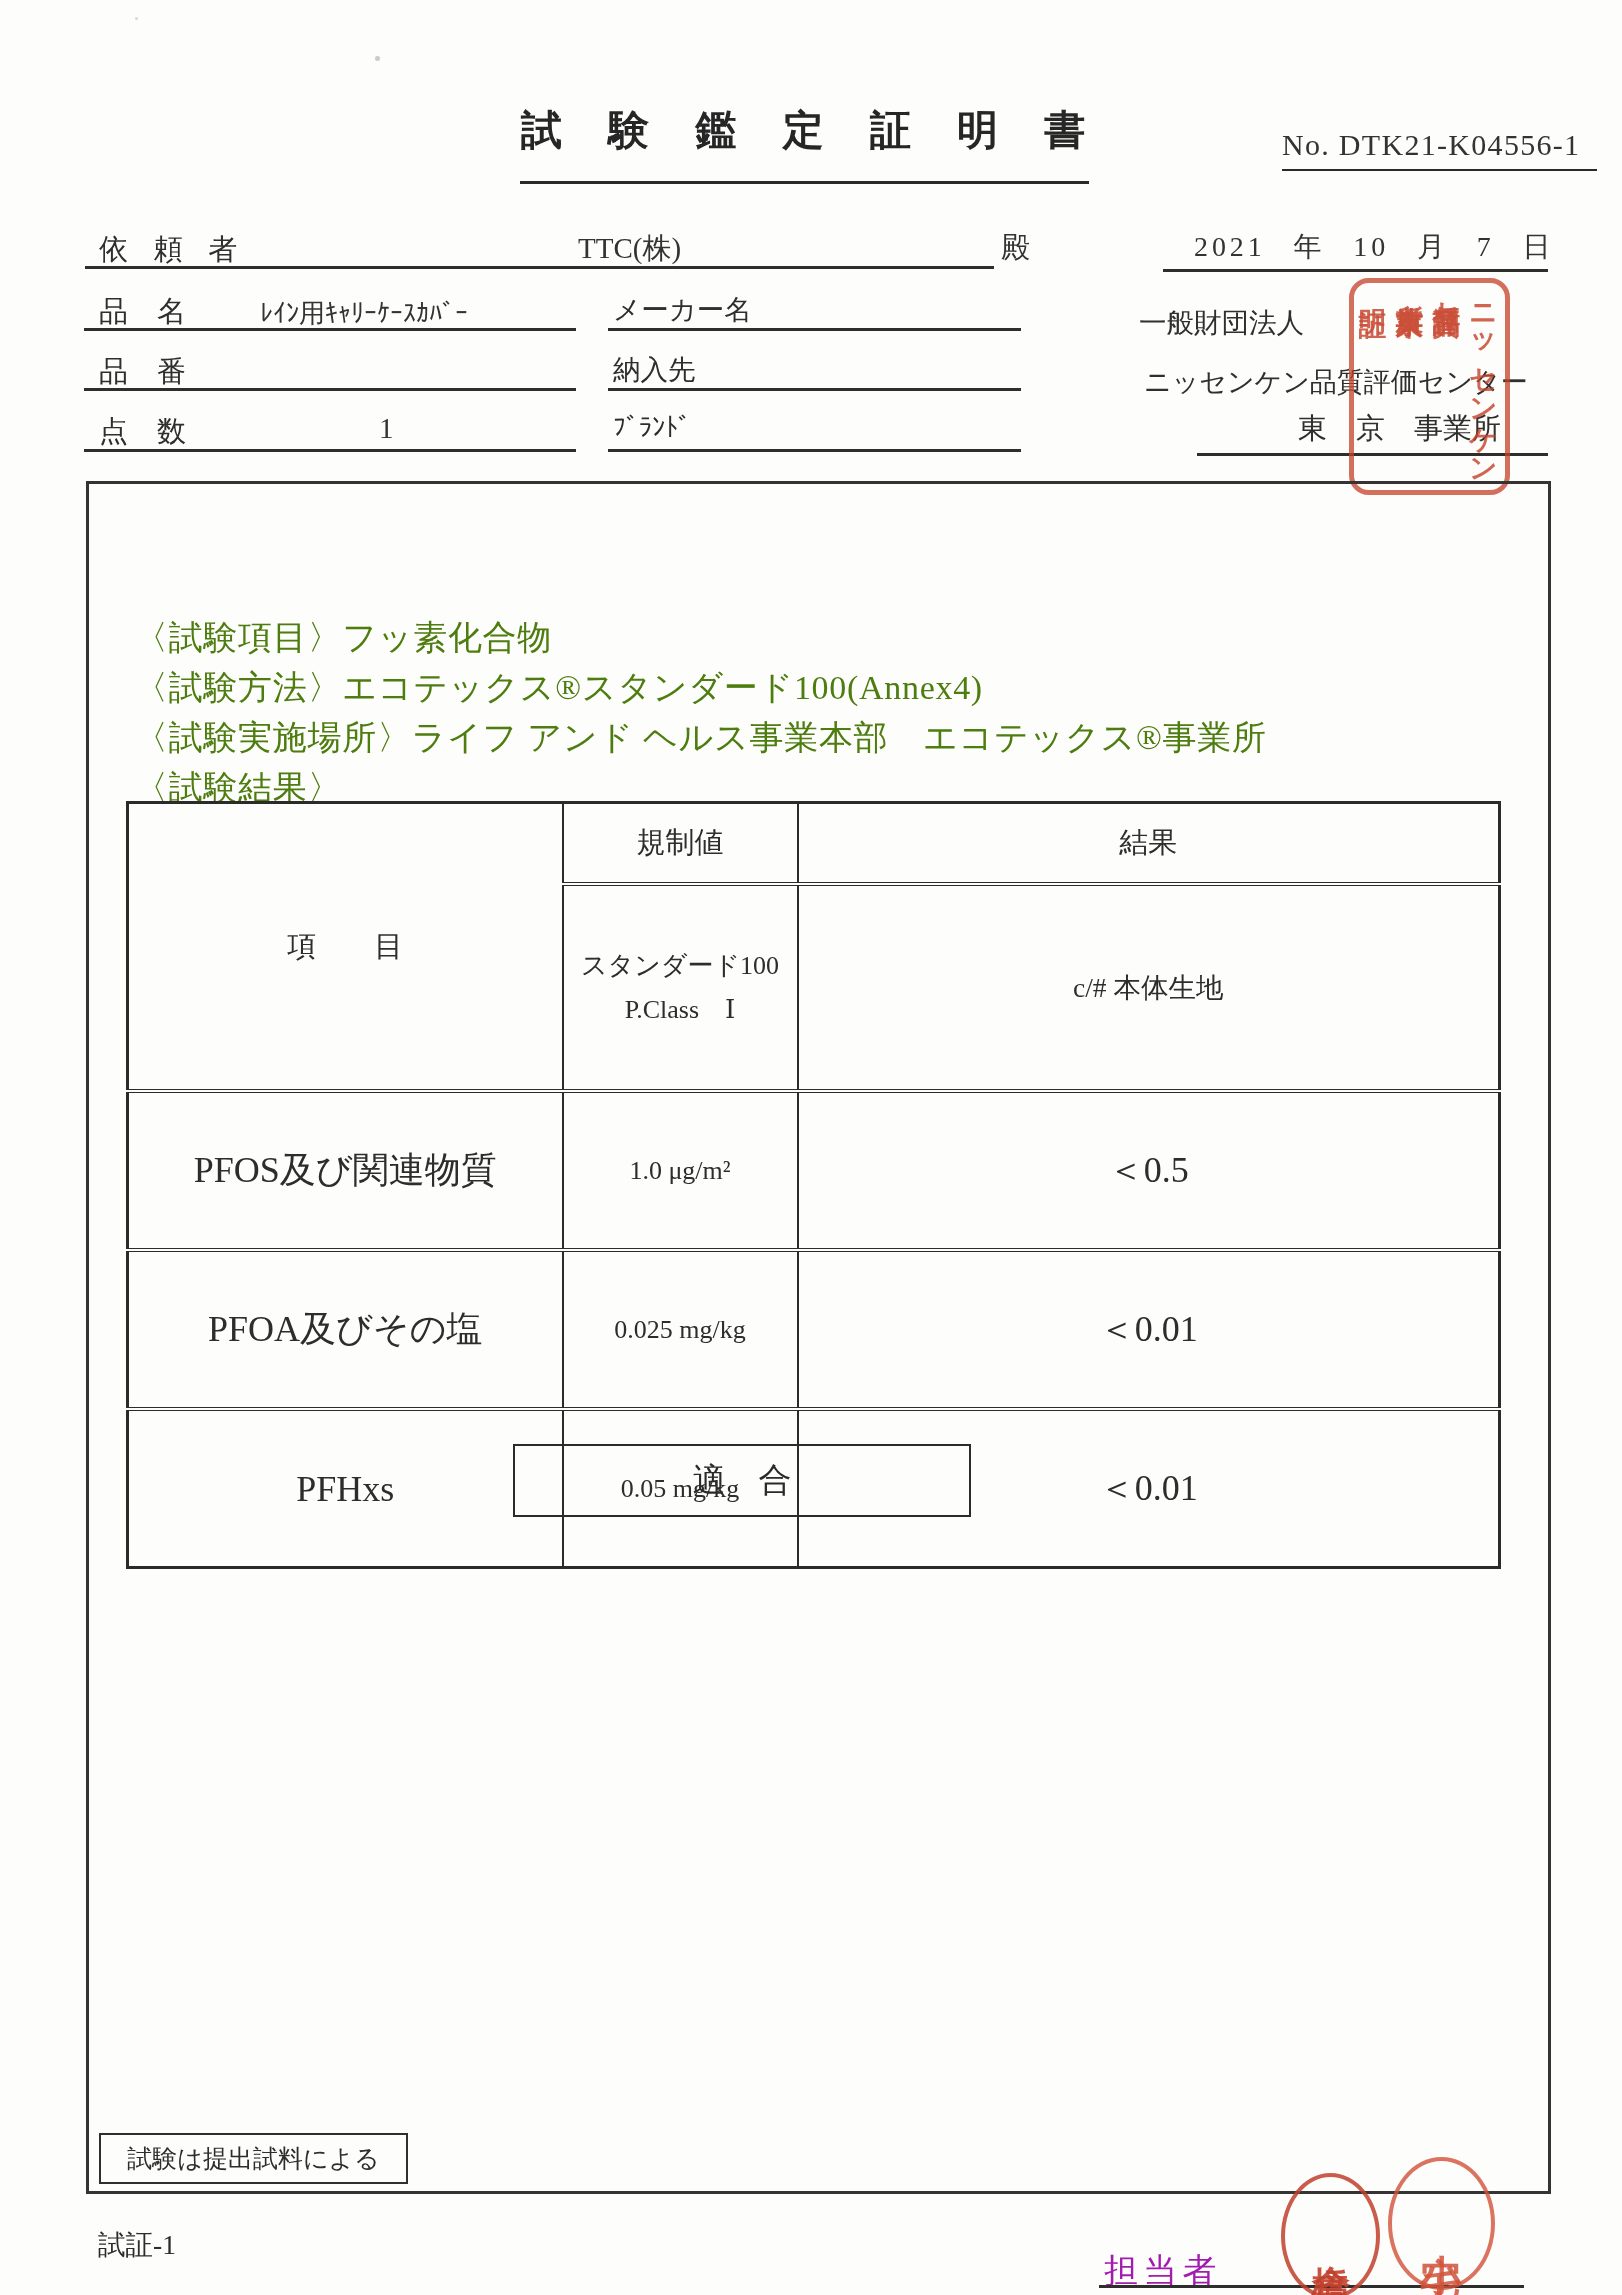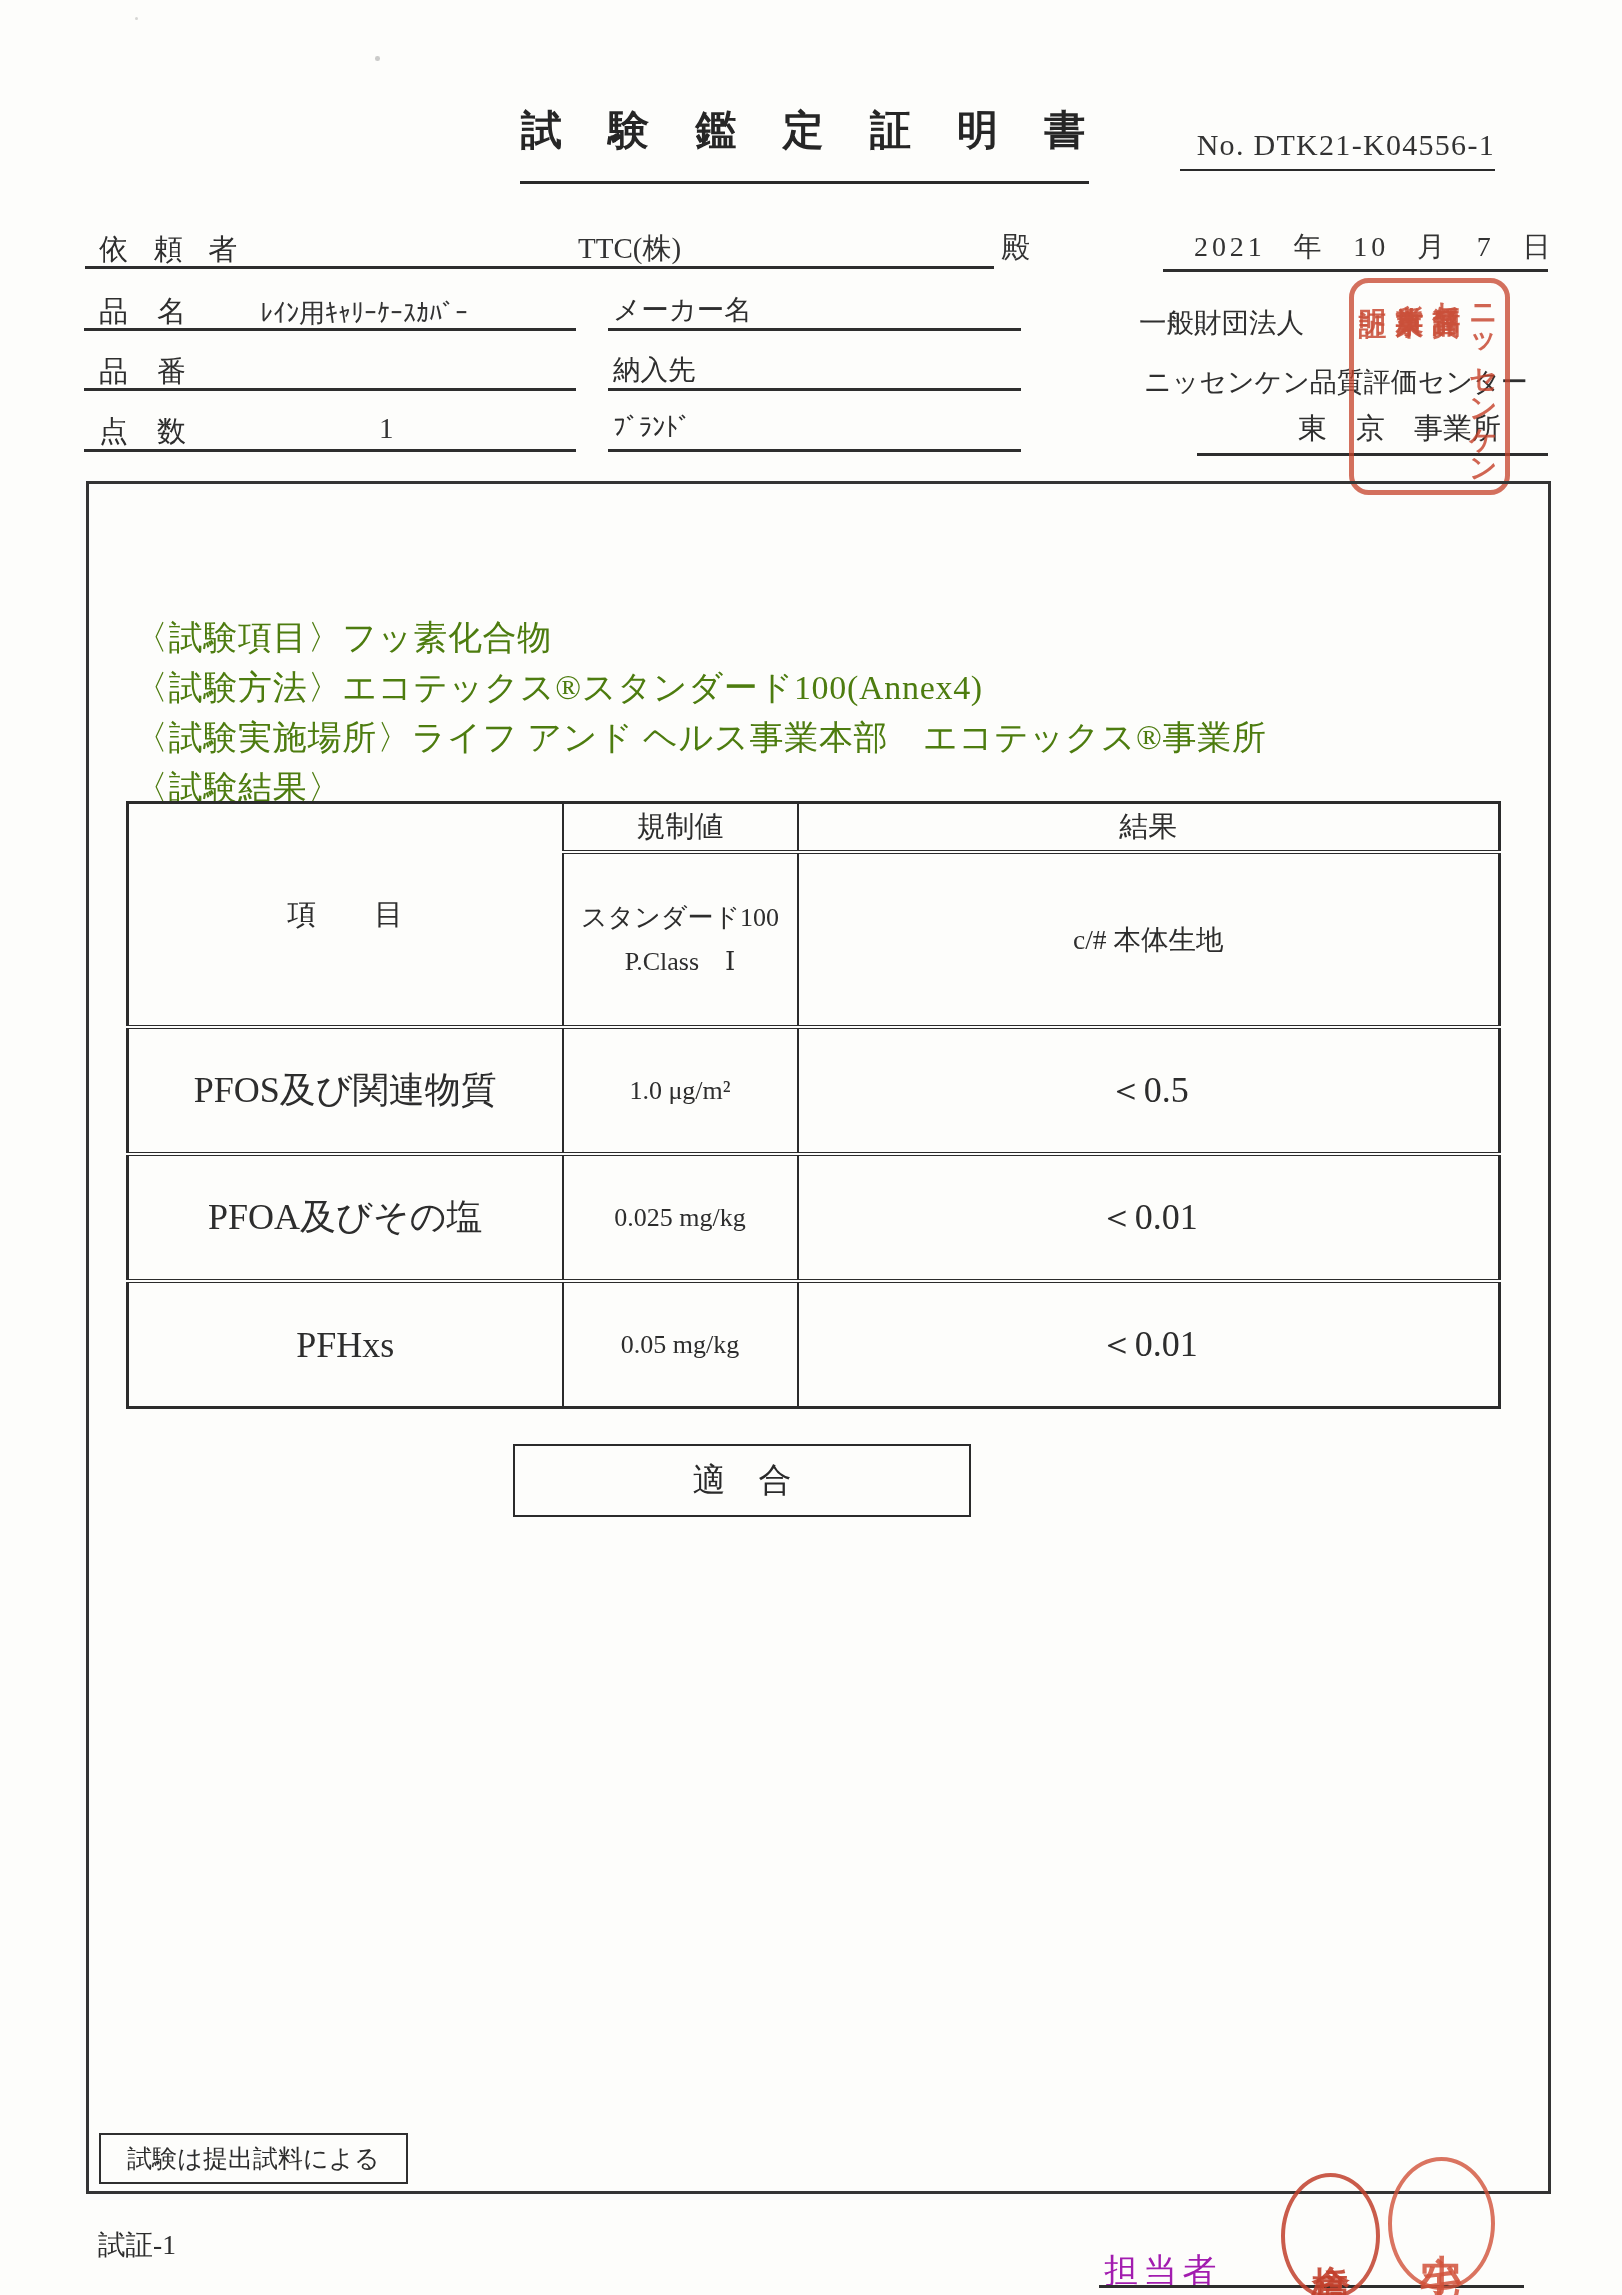--- a/index.html
+++ b/index.html
@@ -29,21 +29,21 @@
   }
   .testline{font-size:34px; color:#4d7c0f; letter-spacing:0.7px;text-align:right;}
   table.results{
     position:absolute; left:126px; top:801px; width:1372px;
     border-collapse:collapse; table-layout:fixed;
     border:3.3px solid #2b2b2b;
   }
   table.results td, table.results th{
     border-left:2px solid #2b2b2b; border-right:2px solid #2b2b2b;
     text-align:center; vertical-align:middle; font-weight:normal;
-    color:#2d2d2d; padding:0;
+    color:#2d2d2d; padding:16px;
   }
   .hdr1{height:46px; font-size:29px; border-bottom:4.6px double #2b2b2b;}
   .hdr2{height:171px; font-size:26px; border-bottom:4.6px double #2b2b2b;}
   .itemhead{font-size:29px; border-bottom:4.6px double #2b2b2b;}
   tr.datarow td{height:123px; font-size:36px;}
   tr.datarow.sep td{border-bottom:4.6px double #2b2b2b;}
   .sub2{display:block; margin-top:9.2px;}
   .resultval{font-size:30px;}
   .verdict{
     position:absolute; left:513px; top:1444px; width:458px; height:73px;
@@ -90,21 +90,21 @@
 </head>
 <body>
 
 <div class="page">
 
   <div class="speck" style="left:375px;top:56px;width:4.6px;height:4.6px;opacity:.5;"></div>
   <div class="speck" style="left:135px;top:17px;width:3.3px;height:3.3px;opacity:.4;"></div>
 
   <div class="abs title" style="left:520px; top:103px; width:569px;">試　験　鑑　定　証　明　書</div>
 
-  <div class="abs certno" style="left:1180px; top:128px; width:315px; text-align:right;">No. DTK21-K04556-1</div>
+  <div class="abs certno" style="left:1282px; top:128px; width:315px; text-align:left;">No. DTK21-K04556-1</div>
 
   <div class="abs lbl" style="left:99px; top:230px; letter-spacing:9.2px;">依 頼 者</div>
   <div class="abs val" style="left:578px; top:229px;">TTC(株)</div>
   <div class="abs val" style="left:1001px; top:228px;">殿</div>
   <div class="line" style="left:85px; top:266px; width:909px;"></div>
   <div class="abs val" style="left:1194px; top:228px; font-size:28px; letter-spacing:3.9px; word-spacing:17px;">2021 年 10 月 7 日</div>
   <div class="line" style="left:1163px; top:269px; width:385px;"></div>
 
   <div class="abs lbl" style="left:99px; top:292px;">品　名</div>
   <div class="abs val narrow" style="left:260px; top:296px;">ﾚｲﾝ用ｷｬﾘｰｹｰｽｶﾊﾞｰ</div>

